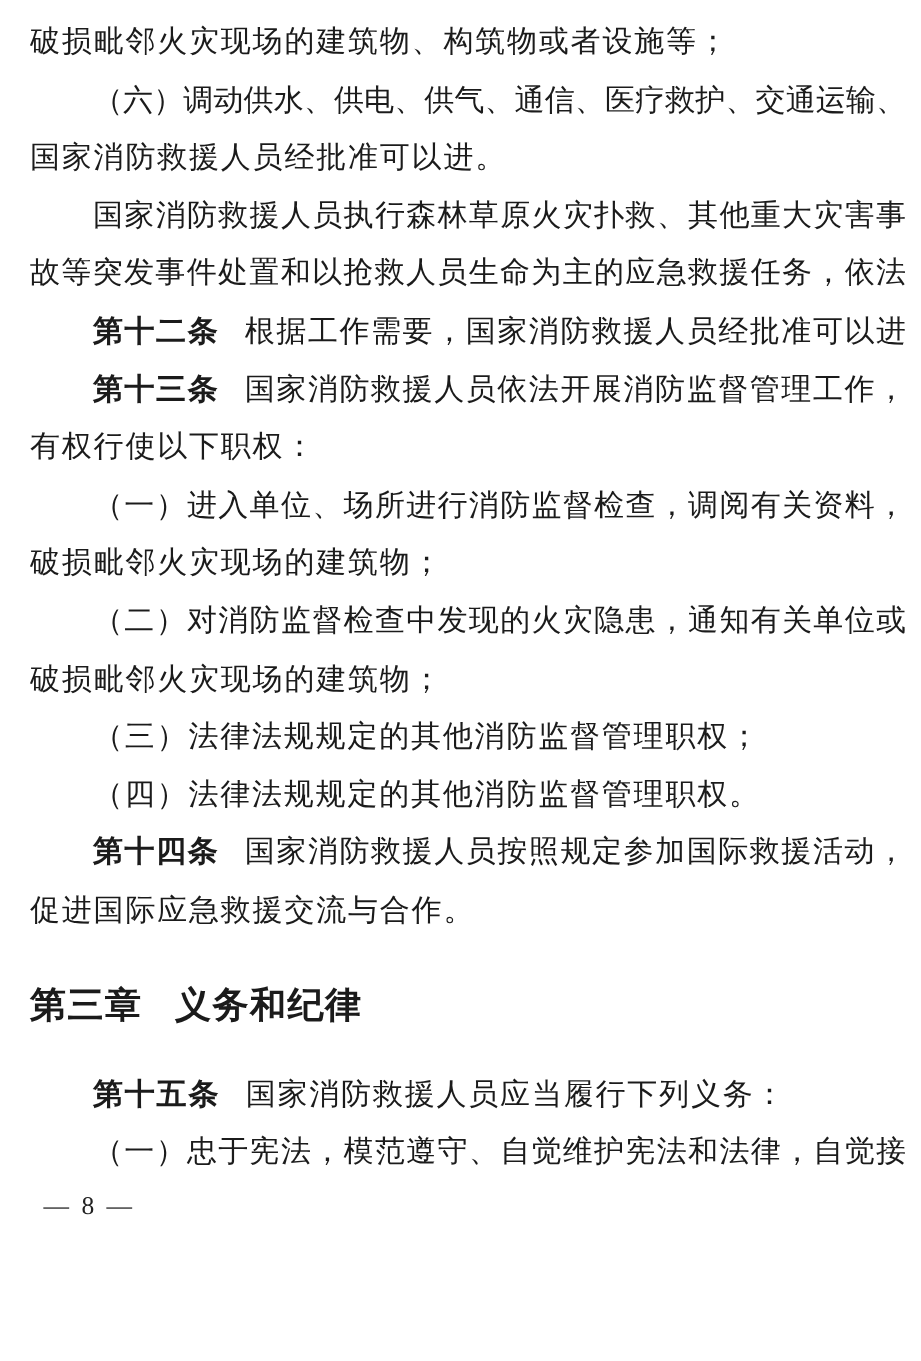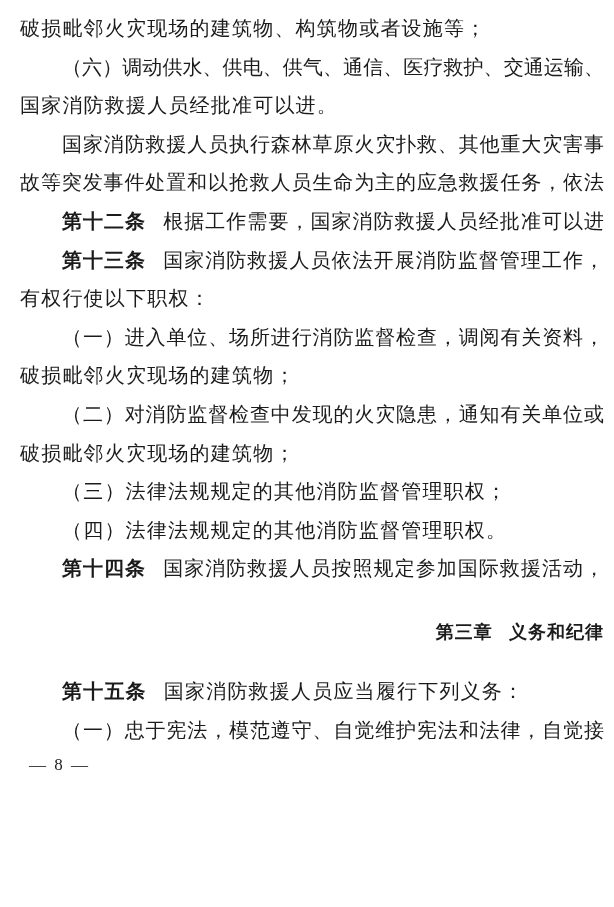--- a/index.html
+++ b/index.html
@@ -27,24 +27,24 @@
     text-align:justify;
     text-align-last:justify;
   }
   .ind{ text-indent:2.1em; }
   .bold-term{
     font-weight:bold;
     font-family:Liberation Sans, sans-serif;
     margin-right:0.85em;
   }
   .chapter{
-    text-align:right;
+    text-align:left;
     font-weight:bold;
     font-family:"Liberation Sans","DejaVu Sans",sans-serif;
-    font-size:18px;
+    font-size:24px;
     line-height:44px;
     margin-top:22px;
     margin-bottom:18px;
     letter-spacing:1px;
   }
   .chapter .part1{ margin-right:0.9em; }
   .footer{
     margin-top:6px;
     padding-left:9px;
     font-size:17px;
@@ -69,20 +69,21 @@
   <div class="ln ind fill"><span class="bold-term">第十三条</span><span>国家消防救援人员依法开展消防监督管理工作，</span></div>
   <div class="ln"><span>有权行使以下职权：</span></div>
   <div class="ln ind fill"><span>（一）进入单位、场所进行消防监督检查，调阅有关资料，</span></div>
   <div class="ln"><span>破损毗邻火灾现场的建筑物；</span></div>
   <div class="ln ind fill"><span>（二）对消防监督检查中发现的火灾隐患，通知有关单位或</span></div>
   <div class="ln"><span>破损毗邻火灾现场的建筑物；</span></div>
   <div class="ln ind"><span>（三）法律法规规定的其他消防监督管理职权；</span></div>
   <div class="ln ind"><span>（四）法律法规规定的其他消防监督管理职权。</span></div>
 
   <div class="ln ind fill"><span class="bold-term">第十四条</span><span>国家消防救援人员按照规定参加国际救援活动，</span></div>
+  <div class="ln"><span>促进国际应急救援交流与合作。</span></div>
 
   <div class="chapter">
     <span class="part1">第三章</span><span>义务和纪律</span>
   </div>
 
   <div class="ln ind"><span class="bold-term">第十五条</span><span>国家消防救援人员应当履行下列义务：</span></div>
   <div class="ln ind fill"><span>（一）忠于宪法，模范遵守、自觉维护宪法和法律，自觉接</span></div>
 
   <div class="footer">— 8 —</div>
 

